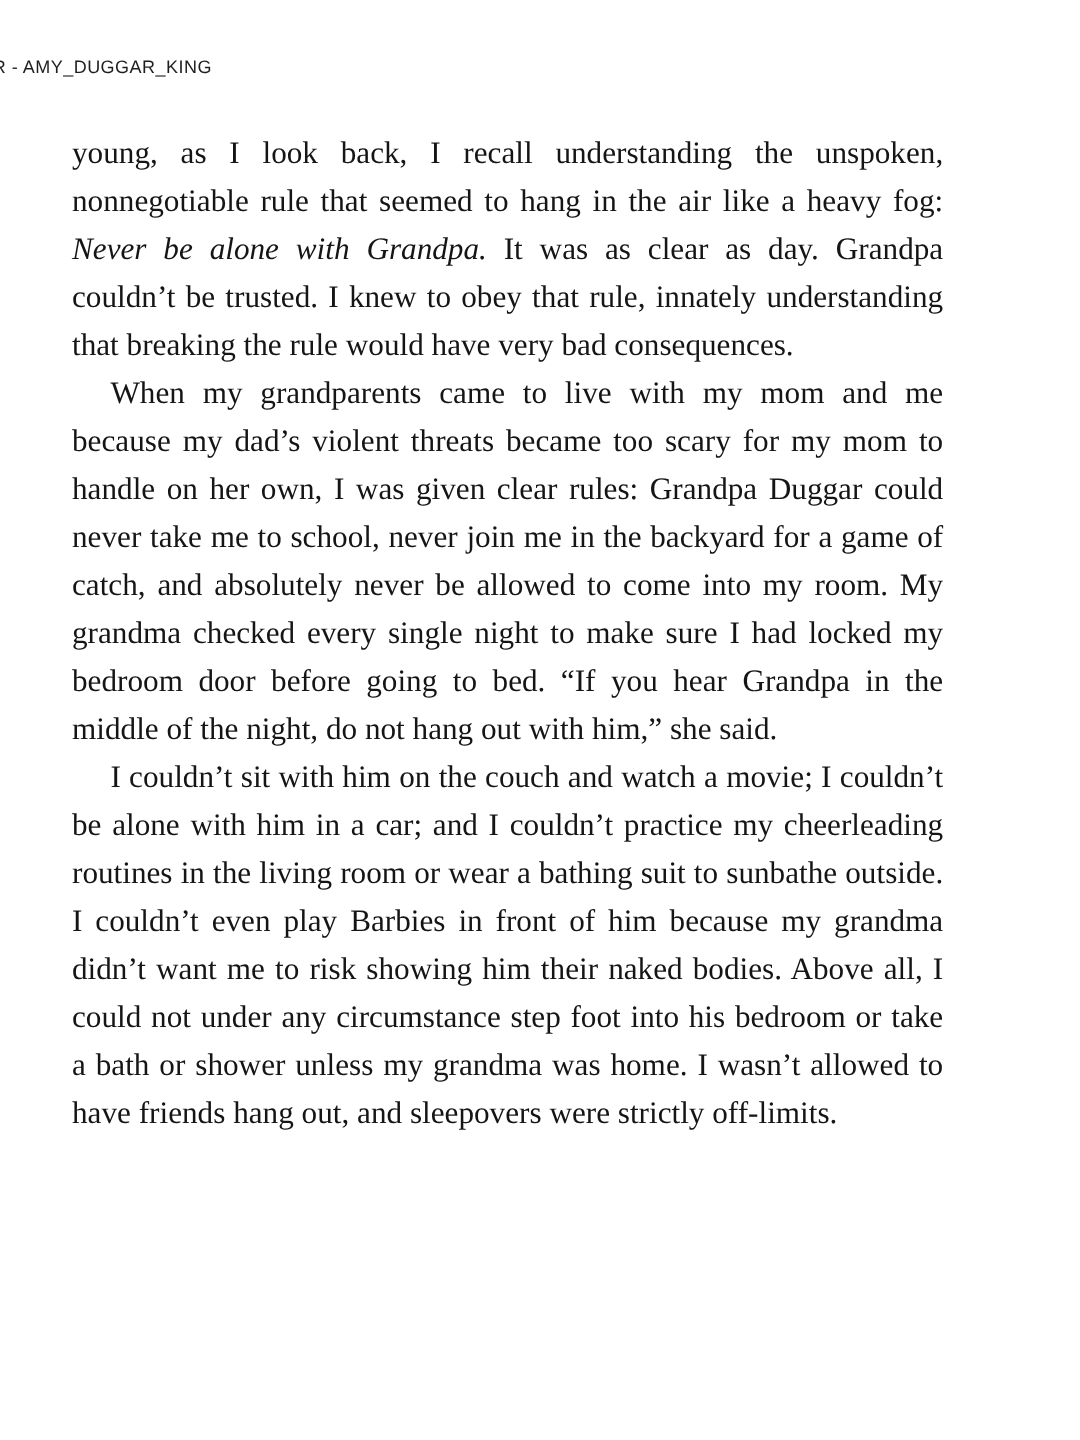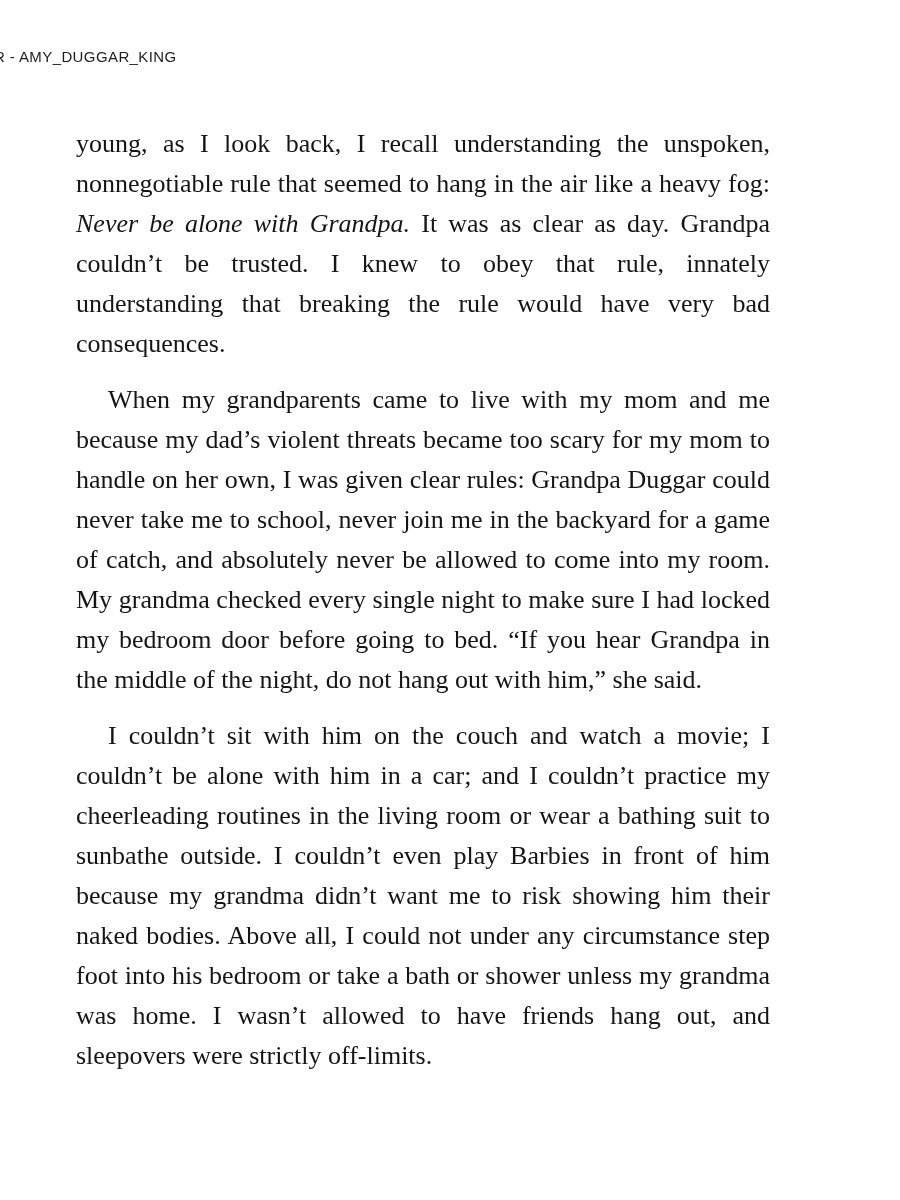--- a/index.html
+++ b/index.html
@@ -30,21 +30,21 @@
     top: 108px;
     left: 60px;
     width: 726px;
     font-size: 26px;
     line-height: 40px;
     text-align: justify;
     hyphens: auto;
     -webkit-hyphens: auto;
   }
   .page-text p {
-    margin: 16px;
+    margin: 0;
     padding: 0;
     text-indent: 32px;
   }
   .page-text p.first {
     text-indent: 0;
   }
   .italic-phrase {
     font-style: italic;
   }
 </style>

